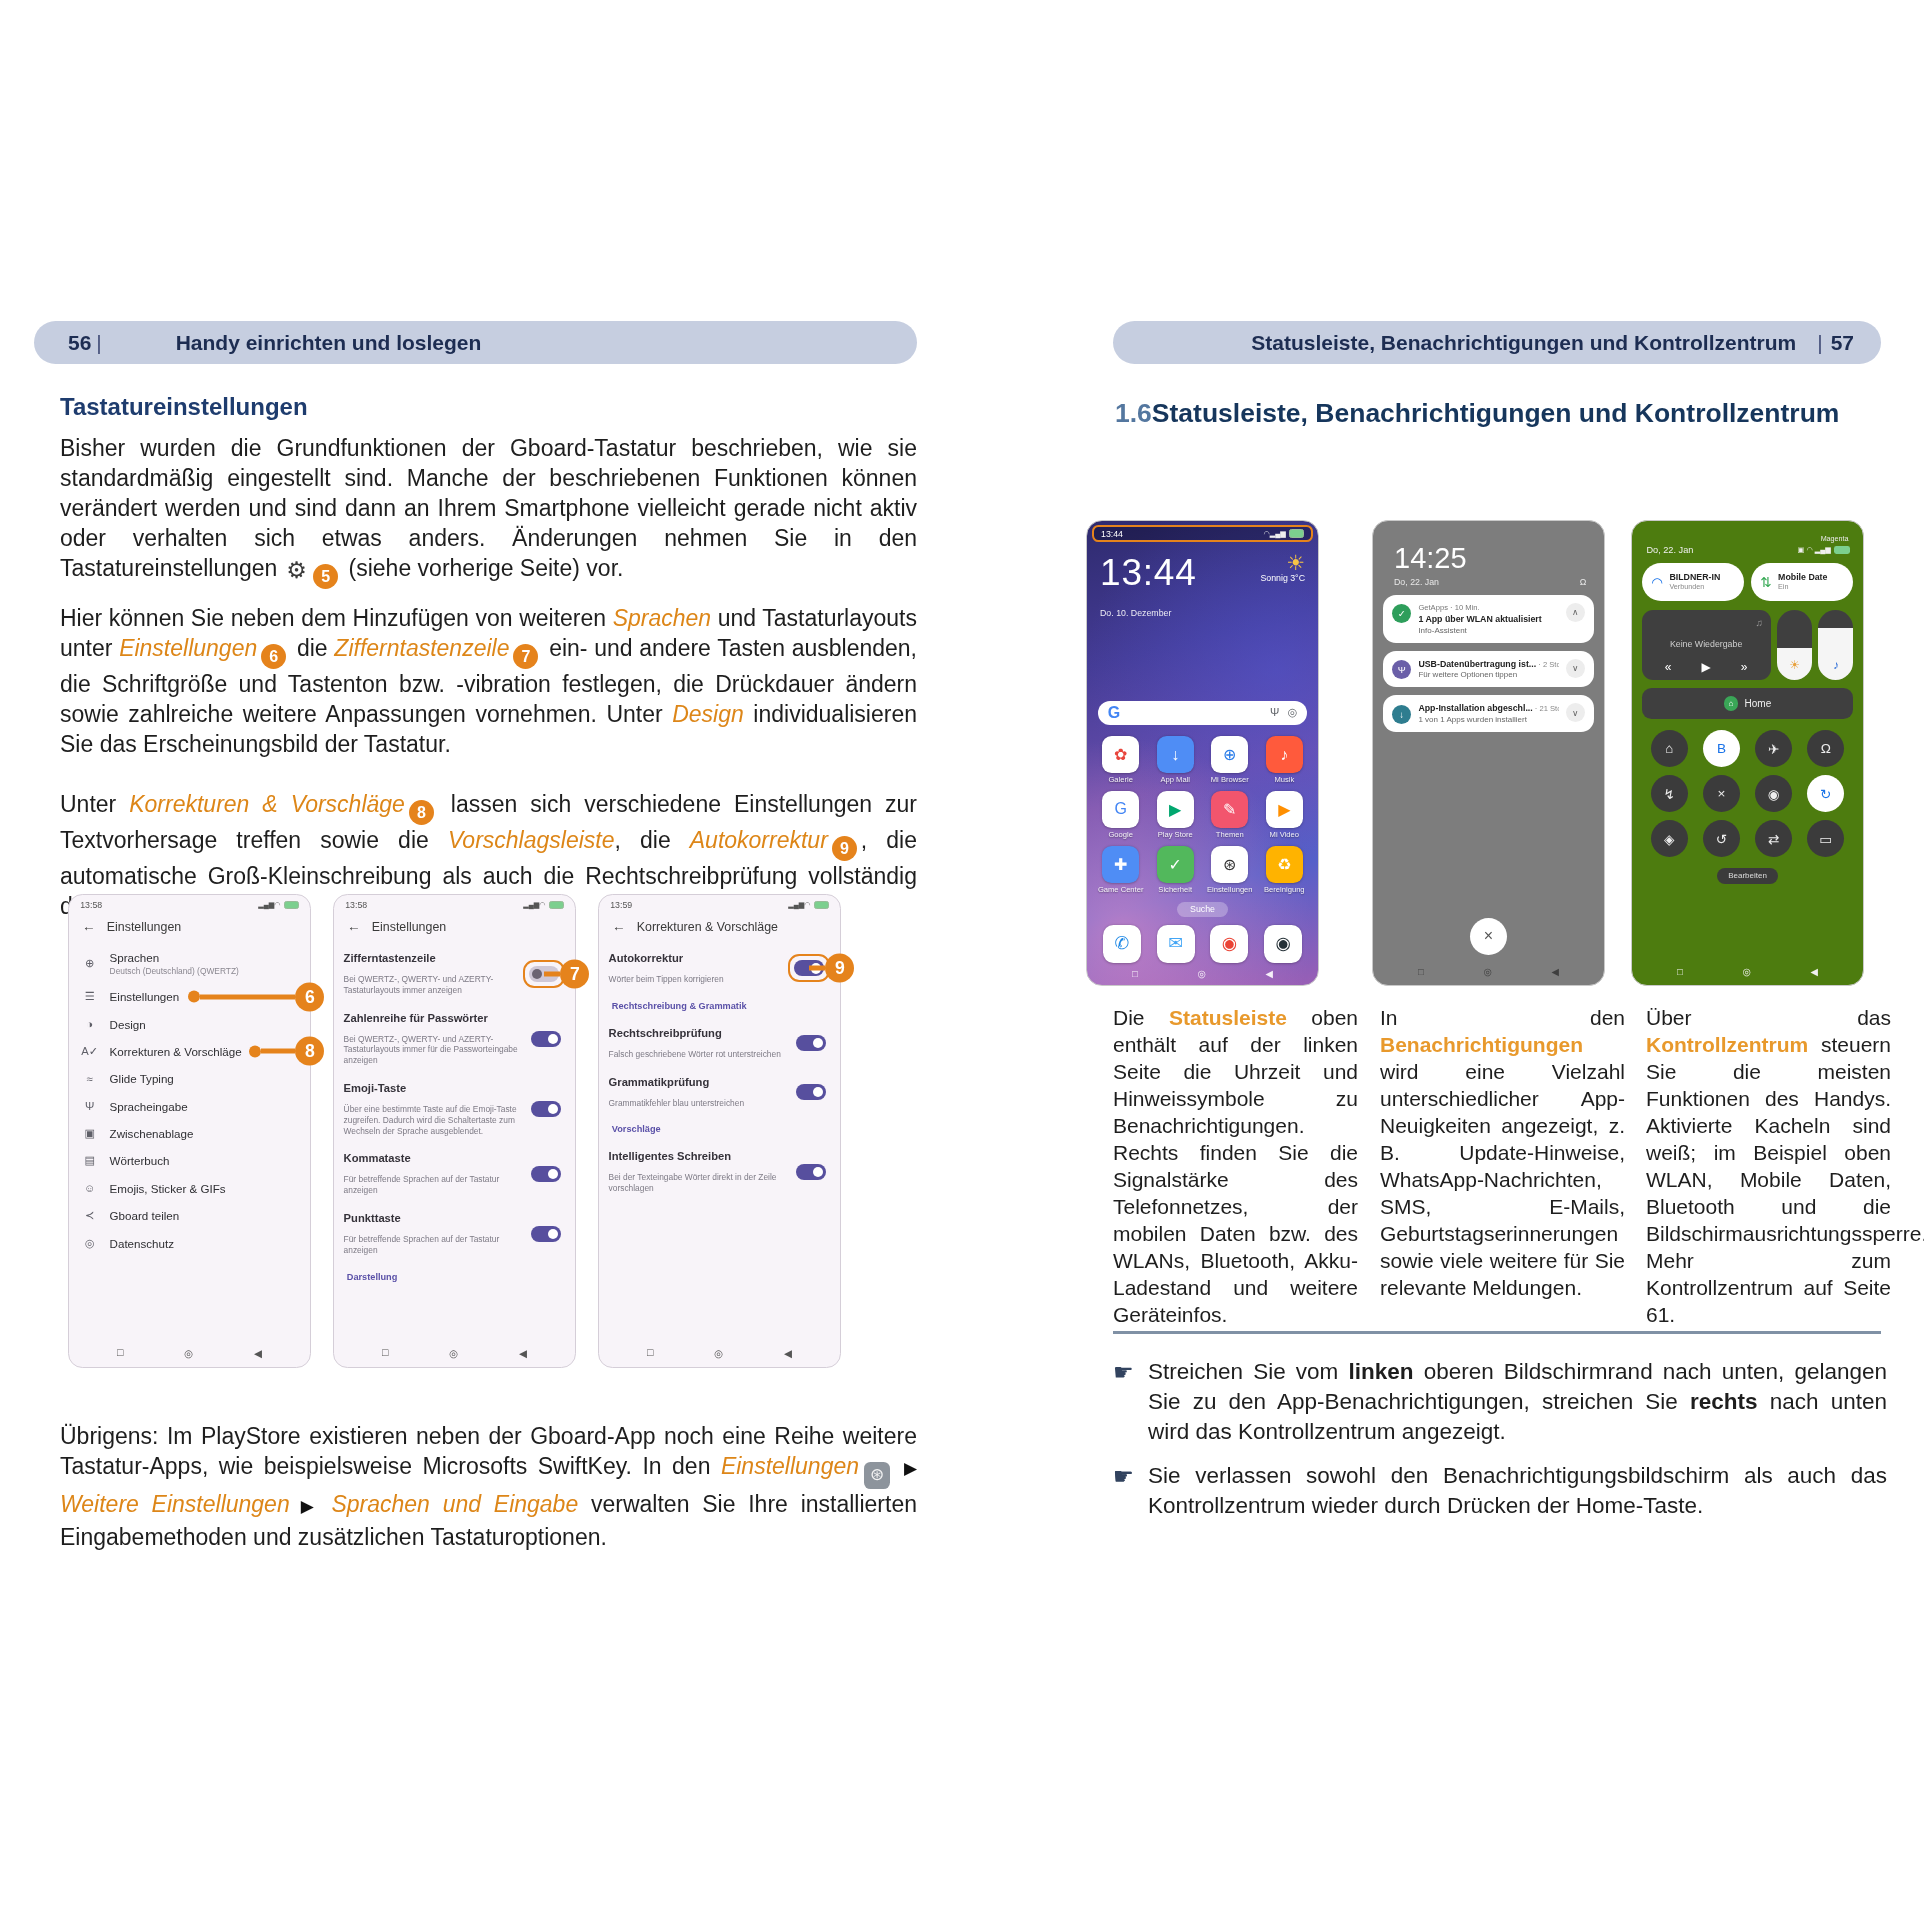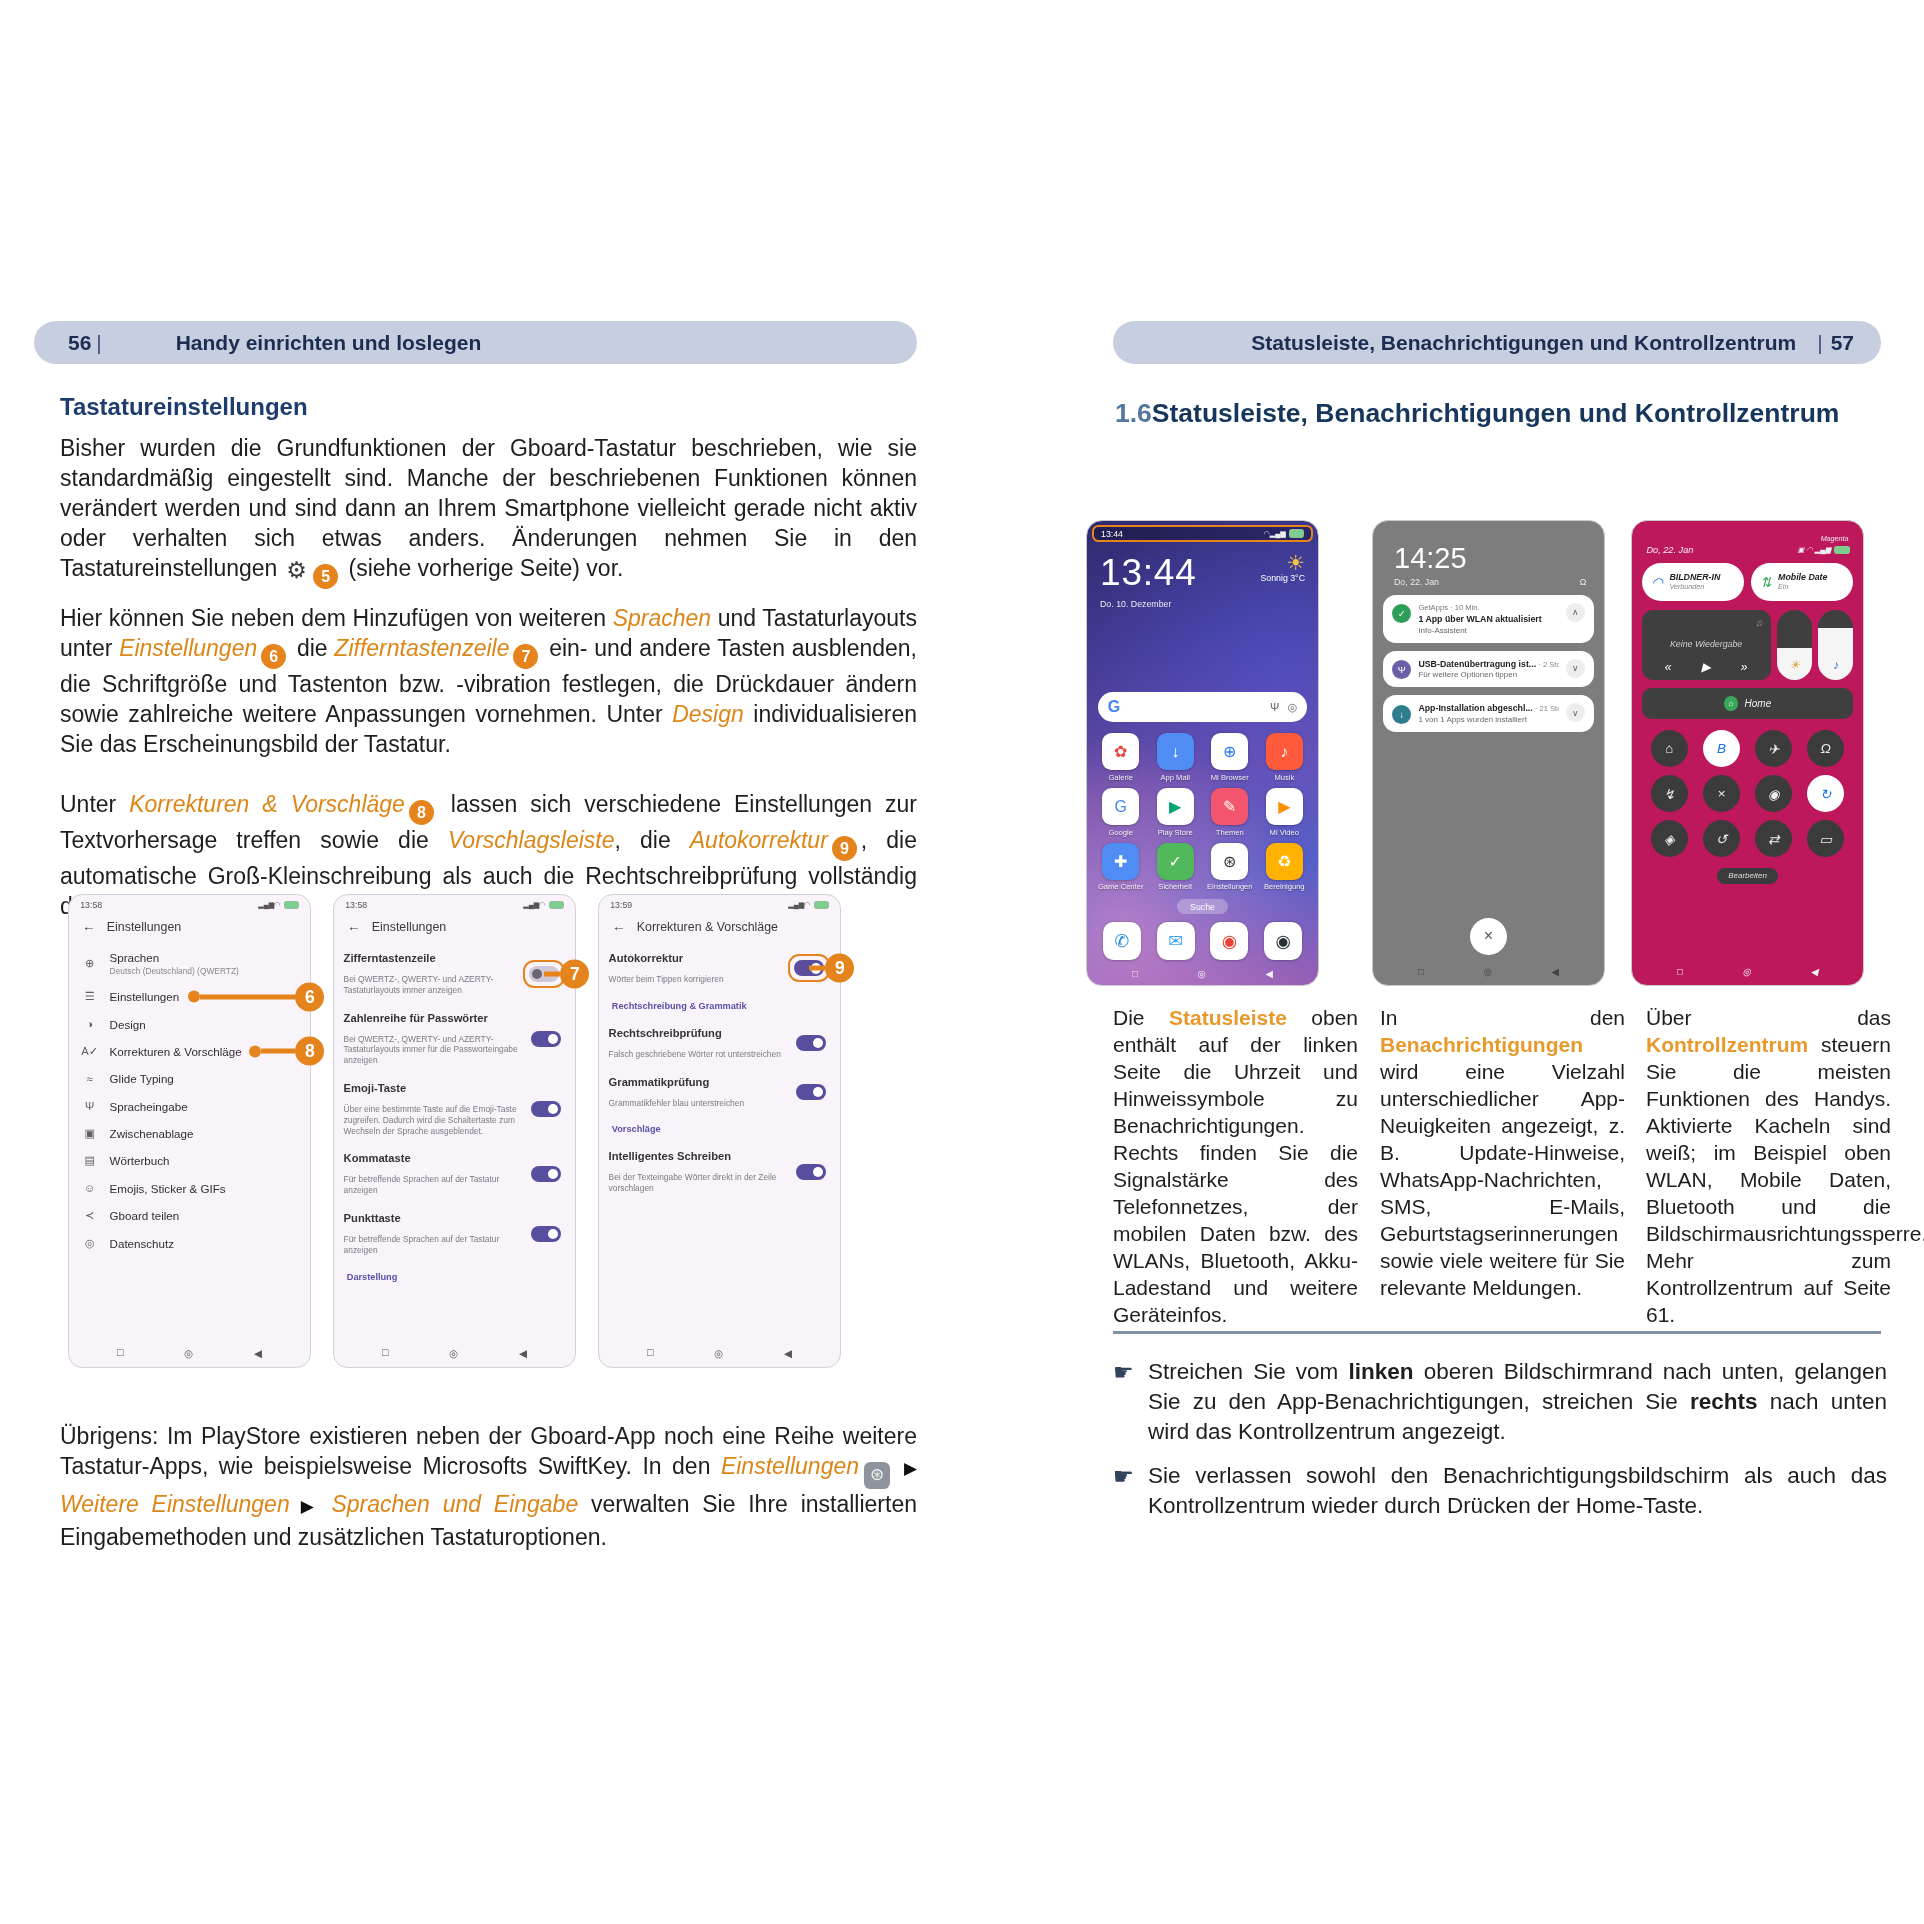--- a/index.html
+++ b/index.html
@@ -85,21 +85,21 @@
   
   #homephone{background:
      radial-gradient(circle at 15% 88%, rgba(255,150,200,.55), transparent 42%),
      radial-gradient(circle at 82% 32%, rgba(80,90,220,.45), transparent 52%),
      linear-gradient(165deg,#2e2a6e 0%,#453c96 28%,#6a4fae 55%,#5560c9 76%,#9a5fb5 100%);color:#fff;}
   .statusbox{margin:4px 4.8px 0 4.8px;border:2.4px solid #e5831c;border-radius:6.4px;background:rgba(5,5,25,.35);
              display:flex;justify-content:space-between;align-items:center;padding:1.6px 7.2px;font-size:8.8px;}
   .statusbox .sticons{color:#eee;}
   .clockrow{display:flex;justify-content:space-between;align-items:flex-start;padding:9.6px 13px 0 13px;}
   .bigclock{font-size:37px;font-weight:300;letter-spacing:0.8px;}
-  .clockdate{font-size:8.8px;opacity:.9;margin-top:5px;}
+  .clockdate{font-size:8.8px;opacity:.9;margin-top:14px;}
   .weather{text-align:right;font-size:8.8px;}
   .sun{font-size:21px;color:#f6c445;display:block;line-height:21px;}
   .searchbar{margin:83px 11.2px 0 11.2px;height:30.5px;background:#fff;border-radius:15.2px;display:flex;
              align-items:center;padding:0 9.6px;color:#555;}
   .g-logo{font-size:16px;font-weight:bold;color:#4285f4;}
   .searchicons{margin-left:auto;display:flex;gap:8px;font-size:11.2px;color:#5f6368;}
   .appgrid{display:grid;grid-template-columns:repeat(4,1fr);gap:6.4px 3.2px;padding:11.2px 8px 0 8px;}
   .appcell{display:flex;flex-direction:column;align-items:center;gap:2.4px;}
   .apptile{width:37px;height:37px;border-radius:9.6px;display:flex;align-items:center;justify-content:center;
            font-size:16px;box-shadow:0 0.8px 2.4px rgba(0,0,0,.25);}
@@ -126,21 +126,21 @@
   .ntitle{font-size:8.8px;font-weight:bold;color:#222;white-space:nowrap;overflow:hidden;}
   .ntime{font-weight:normal;color:#888;font-size:7.6px;}
   .nsub{font-size:8px;color:#666;margin-top:1.6px;}
   .chev{width:19px;height:19px;border-radius:50%;background:#ededed;color:#666;font-size:8.8px;flex:none;
         display:flex;align-items:center;justify-content:center;}
   .clearbtn{margin:auto auto 11.2px auto;width:37px;height:37px;border-radius:50%;background:#fff;color:#555;
             font-size:16px;display:flex;align-items:center;justify-content:center;}
   .n-nav{display:flex;justify-content:space-between;padding:0 45px 8px 45px;color:#3f3f3f;font-size:9.6px;}
 
   
-  #ctrlphone{background:#be185d;color:#fff;font-style:italic;}
+  #ctrlphone{background:#4d7c0f;color:#fff;}
   .c-carrier{text-align:right;font-size:7.2px;color:#e9e9e9;padding:13px 14.4px 0 0;}
   .c-daterow{display:flex;justify-content:space-between;align-items:center;padding:1.6px 13px 6.4px 14.4px;
              font-size:9.2px;color:#f0f0f0;}
   .c-stat{display:flex;align-items:center;gap:3.2px;font-size:7.2px;}
   .c-batt{width:16px;height:8px;border-radius:2.4px;background:#7ccf8e;}
   .pillrow{display:flex;gap:6.4px;padding:1.6px 9.6px;}
   .cpill{flex:1;background:#fff;border-radius:19px;height:38px;display:flex;align-items:center;gap:6.4px;
          padding:0 9.6px;color:#222;}
   .cpill .picon{font-size:13.6px;flex:none;}
   .ptxt{display:flex;flex-direction:column;min-width:0;}

